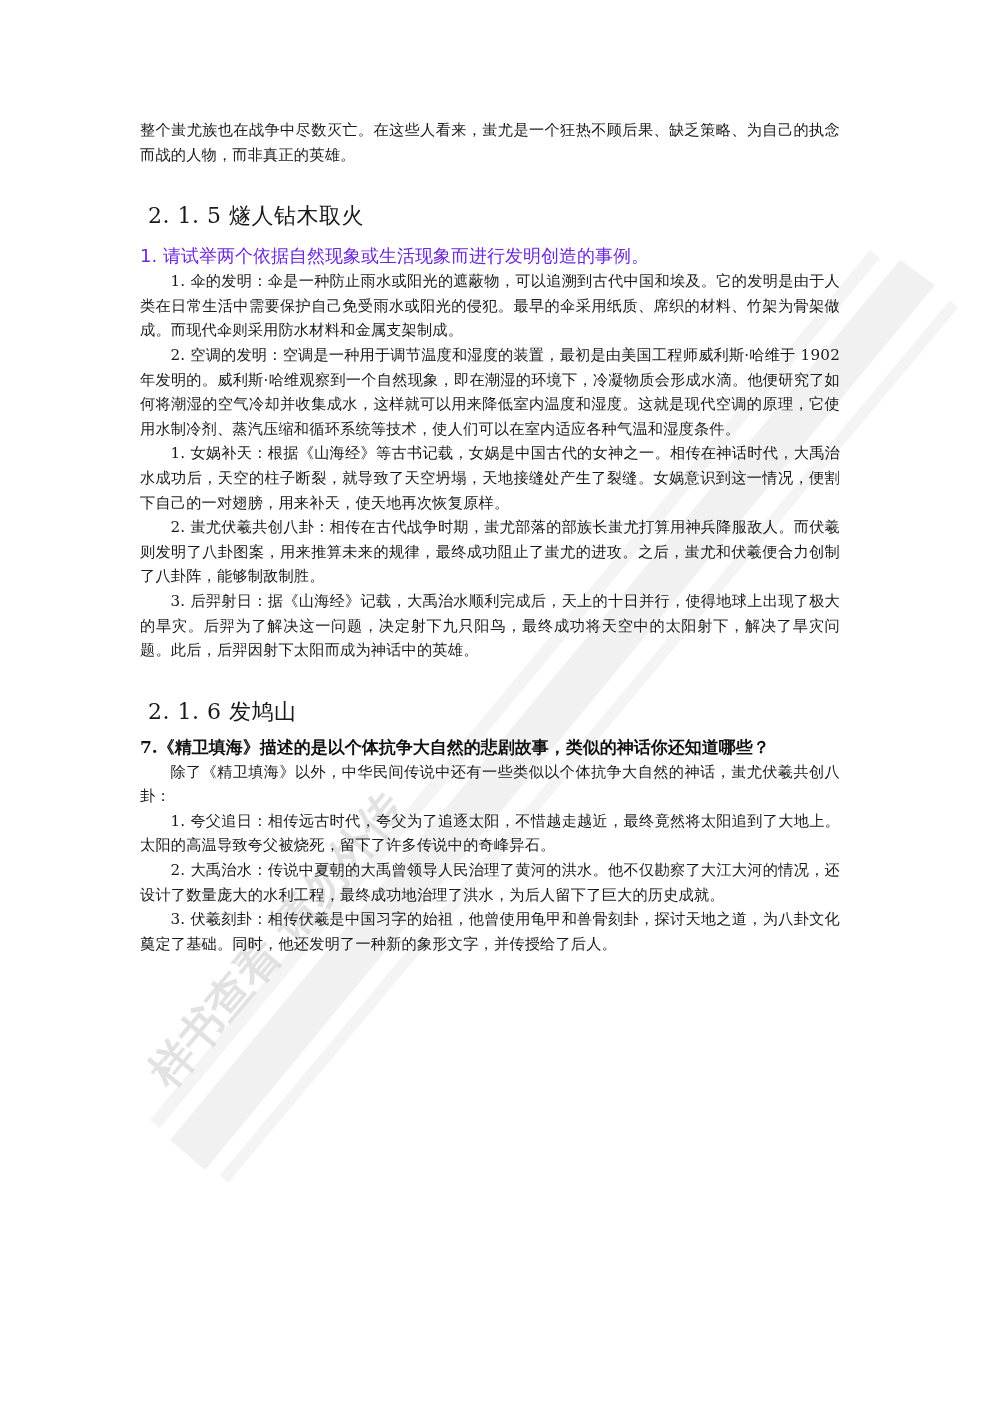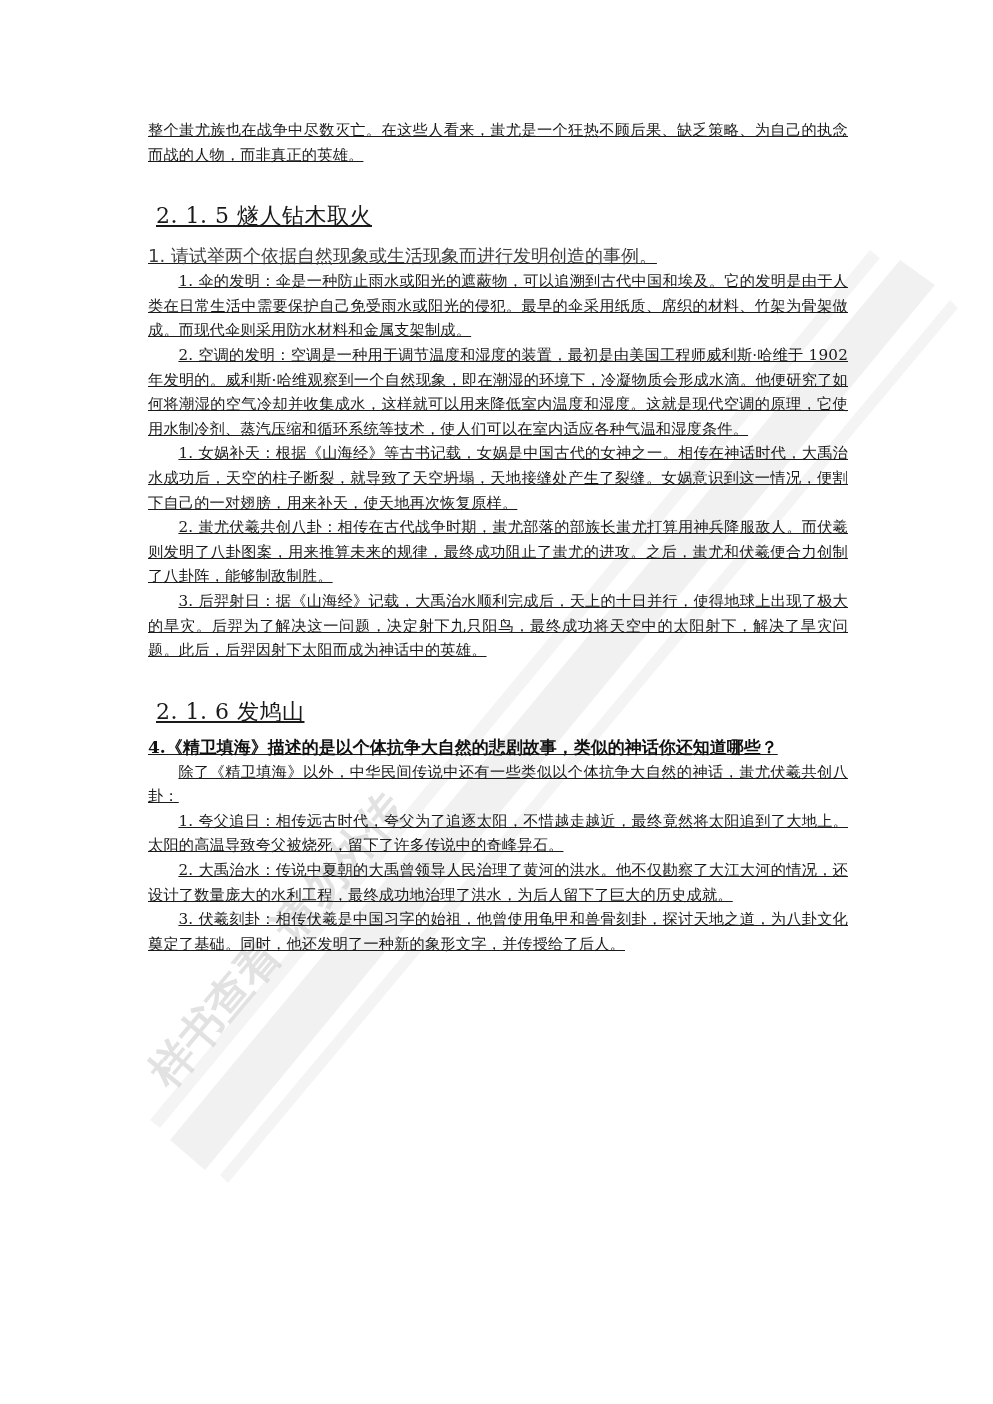--- a/index.html
+++ b/index.html
@@ -19,25 +19,24 @@
       position: absolute;
       left: 0;
       top: 0;
       width: 993px;
       height: 1404px;
       pointer-events: none;
       z-index: 0;
     }
     .page {
       position: absolute;
-      left: 148px;
+      left: 140px;
       top: 118px;
       width: 700px;
       z-index: 1;
-      text-decoration: underline;
     }
     p {
       margin: 0;
       font-size: 15.2px;
       line-height: 24.6px;
       text-align: justify;
       text-justify: inter-ideograph;
       letter-spacing: 0.2px;
     }
     p.indent {
@@ -50,21 +49,21 @@
       line-height: 30px;
       margin: 8px;
       letter-spacing: 0.5px;
     }
     .h3-sans {
       font-family: "DejaVu Sans", "Liberation Sans", sans-serif;
       font-size: 18px;
       line-height: 26px;
       margin: 0;
       font-weight: normal;
-      color: #404040;
+      color: #6d28d9;
     }
     .h3-serif-bold {
       font-family: "DejaVu Serif", "Liberation Serif", serif;
       font-size: 17px;
       line-height: 25px;
       font-weight: bold;
       margin: 0;
       color: #111;
     }
     .gap-sec { height: 26px; }
@@ -99,20 +98,20 @@
 
     <p class="indent">1.  女娲补天：根据《山海经》等古书记载，女娲是中国古代的女神之一。相传在神话时代，大禹治水成功后，天空的柱子断裂，就导致了天空坍塌，天地接缝处产生了裂缝。女娲意识到这一情况，便割下自己的一对翅膀，用来补天，使天地再次恢复原样。</p>
     <p class="indent">2.  蚩尤伏羲共创八卦：相传在古代战争时期，蚩尤部落的部族长蚩尤打算用神兵降服敌人。而伏羲则发明了八卦图案，用来推算未来的规律，最终成功阻止了蚩尤的进攻。之后，蚩尤和伏羲便合力创制了八卦阵，能够制敌制胜。</p>
     <p class="indent">3.  后羿射日：据《山海经》记载，大禹治水顺利完成后，天上的十日并行，使得地球上出现了极大的旱灾。后羿为了解决这一问题，决定射下九只阳鸟，最终成功将天空中的太阳射下，解决了旱灾问题。此后，后羿因射下太阳而成为神话中的英雄。</p>
   </div>
 
   <div class="gap-sec"></div>
 
   <div>
     <h2 class="h2">2. 1. 6 发鸠山</h2>
-    <h3 class="h3-serif-bold">4.《精卫填海》描述的是以个体抗争大自然的悲剧故事，类似的神话你还知道哪些？</h3>
+    <h3 class="h3-serif-bold">7.《精卫填海》描述的是以个体抗争大自然的悲剧故事，类似的神话你还知道哪些？</h3>
     <p class="indent">除了《精卫填海》以外，中华民间传说中还有一些类似以个体抗争大自然的神话，蚩尤伏羲共创八卦：</p>
     <p class="indent">1.  夸父追日：相传远古时代，夸父为了追逐太阳，不惜越走越近，最终竟然将太阳追到了大地上。太阳的高温导致夸父被烧死，留下了许多传说中的奇峰异石。</p>
     <p class="indent">2.  大禹治水：传说中夏朝的大禹曾领导人民治理了黄河的洪水。他不仅勘察了大江大河的情况，还设计了数量庞大的水利工程，最终成功地治理了洪水，为后人留下了巨大的历史成就。</p>
     <p class="indent">3.  伏羲刻卦：相传伏羲是中国习字的始祖，他曾使用龟甲和兽骨刻卦，探讨天地之道，为八卦文化奠定了基础。同时，他还发明了一种新的象形文字，并传授给了后人。</p>
   </div>
 
 </div>
 
 </body></html>

